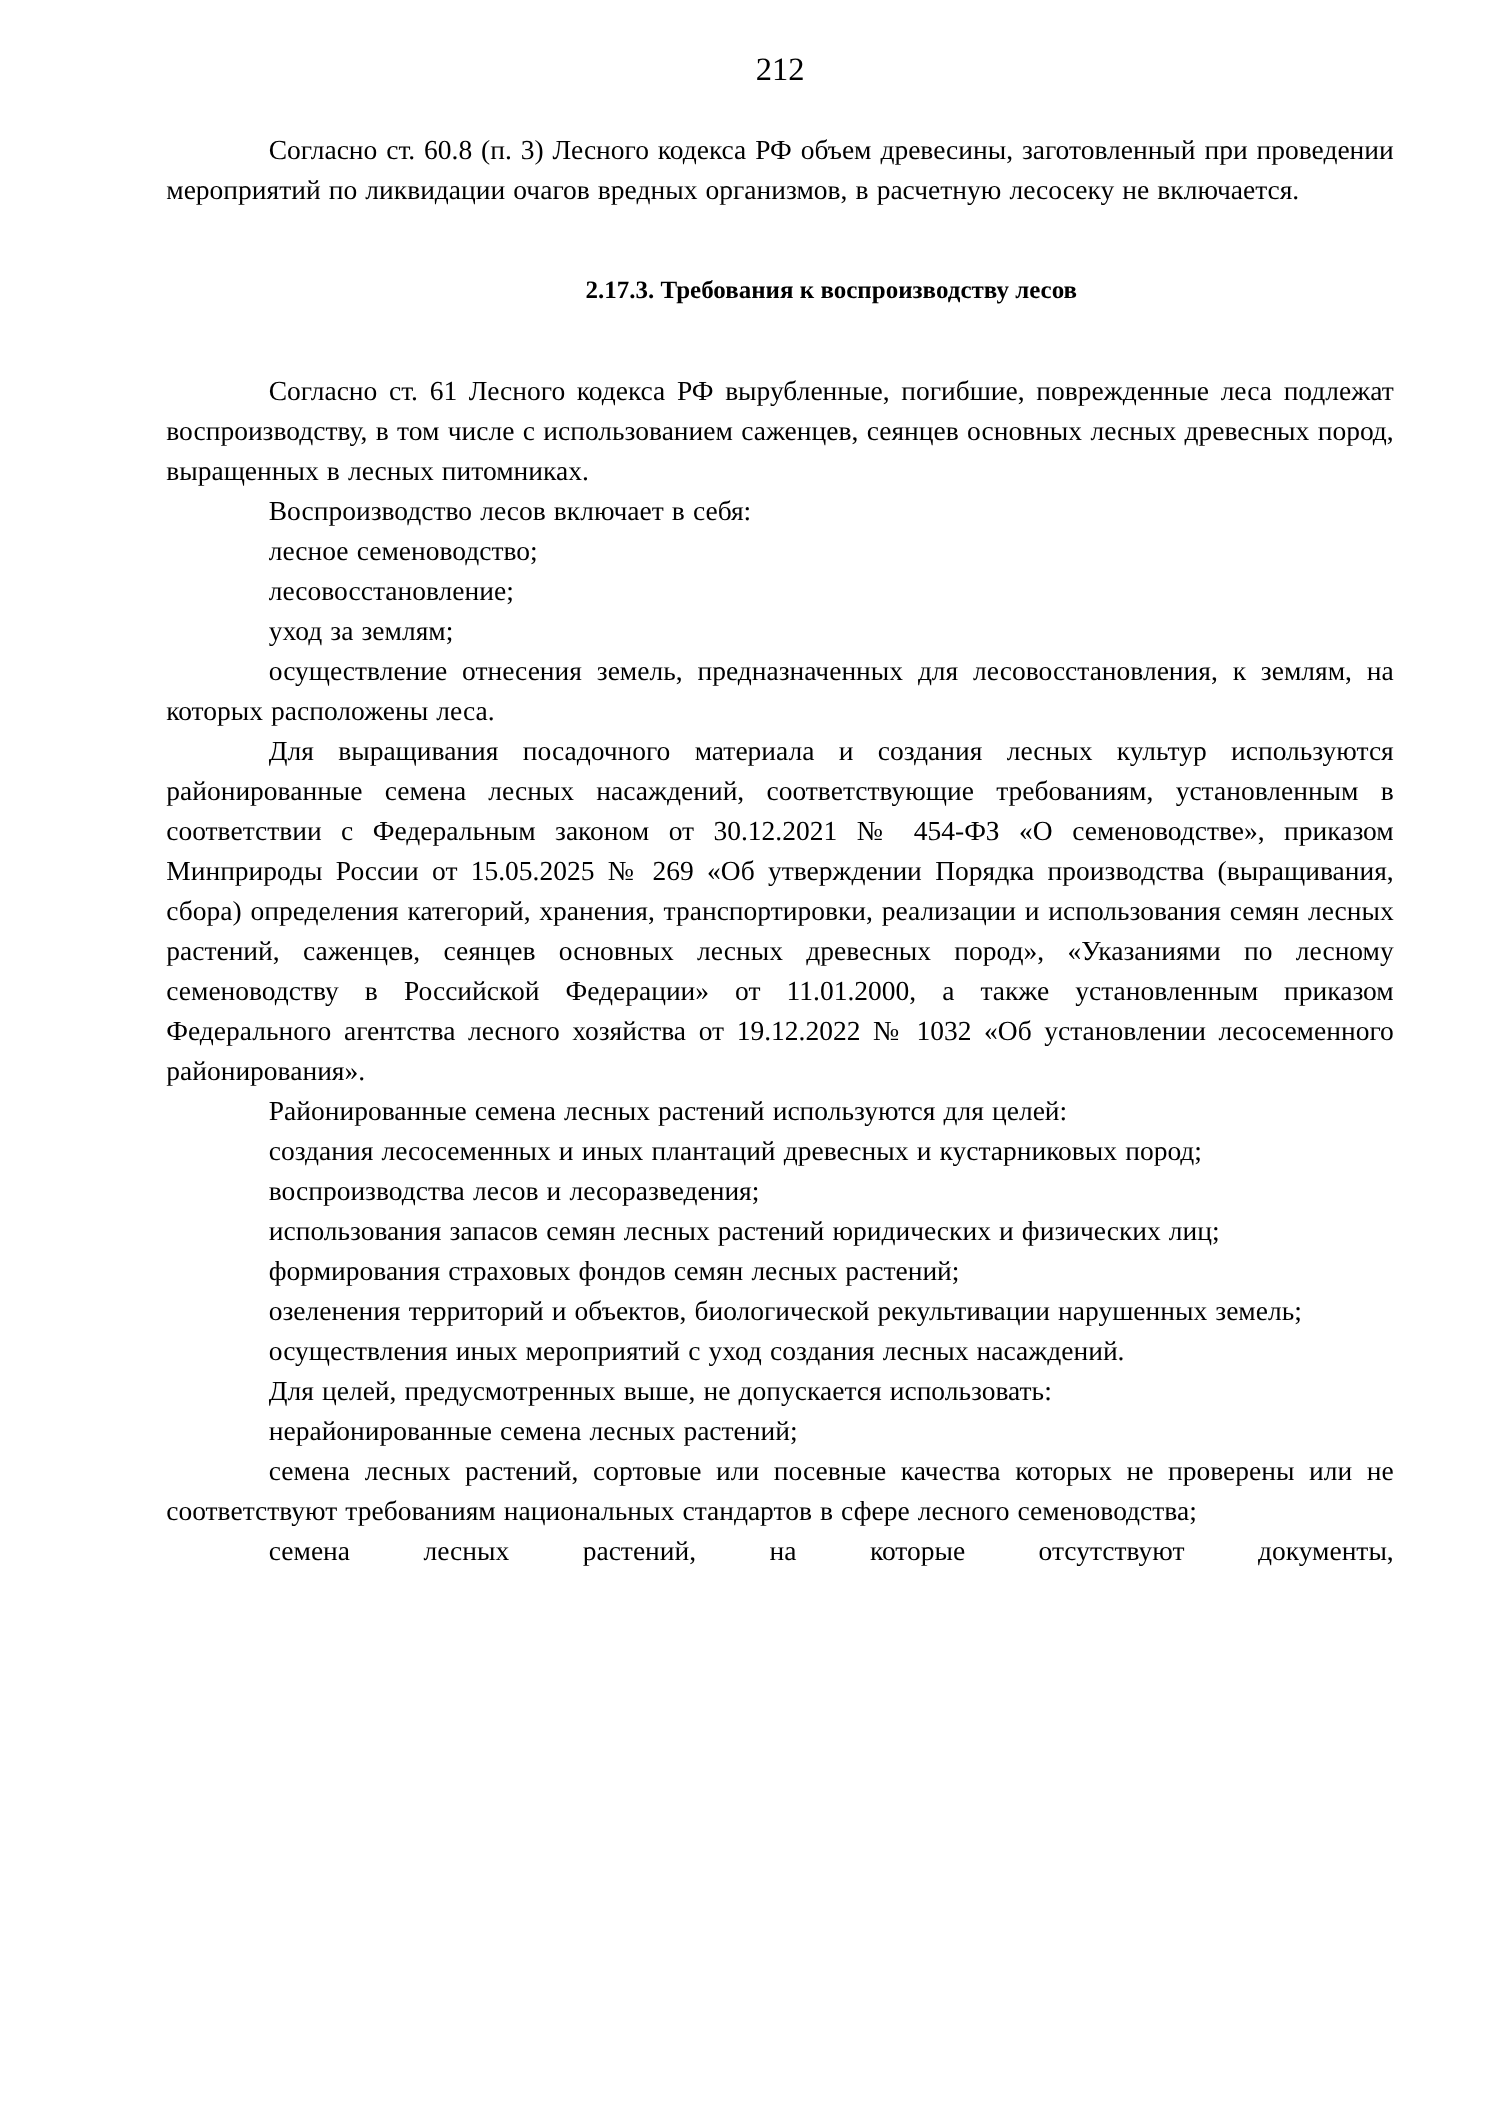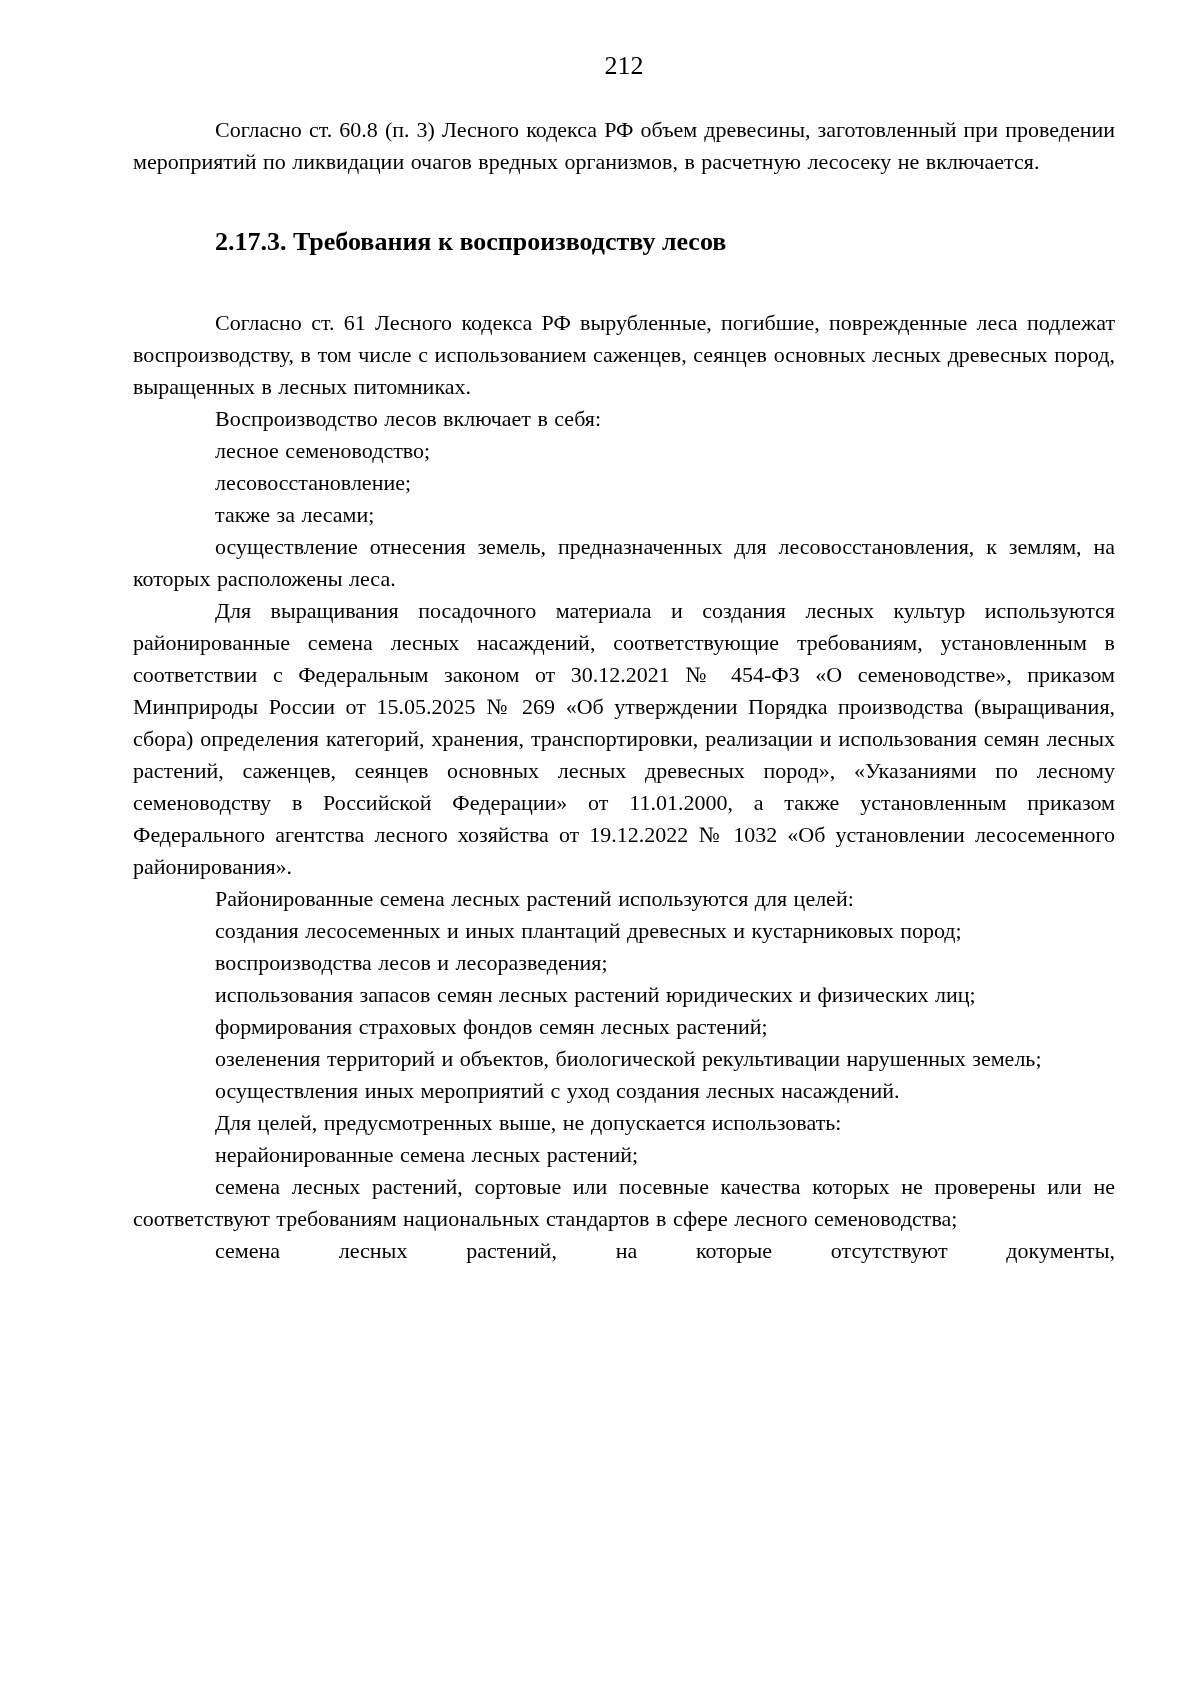--- a/index.html
+++ b/index.html
@@ -7,21 +7,21 @@
     padding: 0;
     background: #ffffff;
   }
   .page {
     position: relative;
     width: 1200px;
     height: 1490px;
     background: #ffffff;
     color: #000000;
     box-sizing: border-box;
-    padding: 50px 85px 0 133px;
+    padding: 40px 85px 0 133px;
     font-family: "Liberation Serif", "DejaVu Serif", serif;
     overflow: hidden;
   }
   .page-number {
     text-align: center;
     font-size: 26px;
     line-height: 32px;
     margin-bottom: 32px;
   }
   .content p.body {
@@ -31,40 +31,40 @@
     text-align: justify;
     text-indent: 82px;
     word-spacing: 1px;
   }
   .content p.body.continues {
     
     text-align-last: justify;
   }
   .content h2.heading {
     margin: 48px 0 49px 0;
-    font-size: 26px;
+    font-size: 20px;
     line-height: 32px;
     font-weight: bold;
     text-indent: 82px;
-    text-align: left;
+    text-align: center;
   }
 </style>
 </head>
 <body>
 
 <div class="page">
   <div class="page-number">212</div>
   <div class="content">
       <p class="body">Согласно ст. 60.8 (п. 3) Лесного кодекса РФ объем древесины, заготовленный при проведении мероприятий по ликвидации очагов вредных организмов, в расчетную лесосеку не включается.</p>
       <h2 class="heading">2.17.3. Требования к воспроизводству лесов</h2>
       <p class="body">Согласно ст. 61 Лесного кодекса РФ вырубленные, погибшие, поврежденные леса подлежат воспроизводству, в том числе с использованием саженцев, сеянцев основных лесных древесных пород, выращенных в лесных питомниках.</p>
       <p class="body">Воспроизводство лесов включает в себя:</p>
       <p class="body">лесное семеноводство;</p>
       <p class="body">лесовосстановление;</p>
-      <p class="body">также за лесами;</p>
+      <p class="body">уход за землям;</p>
       <p class="body">осуществление отнесения земель, предназначенных для лесовосстановления, к землям, на которых расположены леса.</p>
       <p class="body">Для выращивания посадочного материала и создания лесных культур используются районированные семена лесных насаждений, соответствующие требованиям, установленным в соответствии с Федеральным законом от 30.12.2021 № 454-ФЗ «О семеноводстве», приказом Минприроды России от 15.05.2025 № 269 «Об утверждении Порядка производства (выращивания, сбора) определения категорий, хранения, транспортировки, реализации и использования семян лесных растений, саженцев, сеянцев основных лесных древесных пород», «Указаниями по лесному семеноводству в Российской Федерации» от 11.01.2000, а также установленным приказом Федерального агентства лесного хозяйства от 19.12.2022 № 1032 «Об установлении лесосеменного районирования».</p>
       <p class="body">Районированные семена лесных растений используются для целей:</p>
       <p class="body">создания лесосеменных и иных плантаций древесных и кустарниковых пород;</p>
       <p class="body">воспроизводства лесов и лесоразведения;</p>
       <p class="body">использования запасов семян лесных растений юридических и физических лиц;</p>
       <p class="body">формирования страховых фондов семян лесных растений;</p>
       <p class="body">озеленения территорий и объектов, биологической рекультивации нарушенных земель;</p>
       <p class="body">осуществления иных мероприятий с уход создания лесных насаждений.</p>
       <p class="body">Для целей, предусмотренных выше, не допускается использовать:</p>

